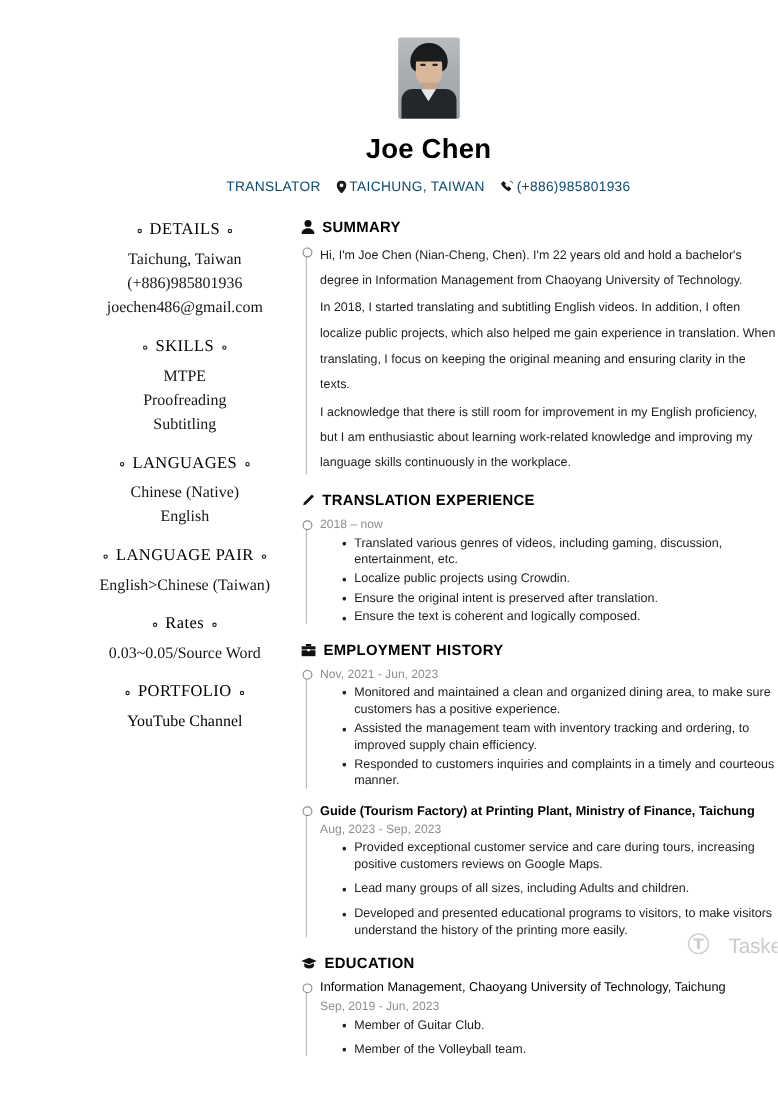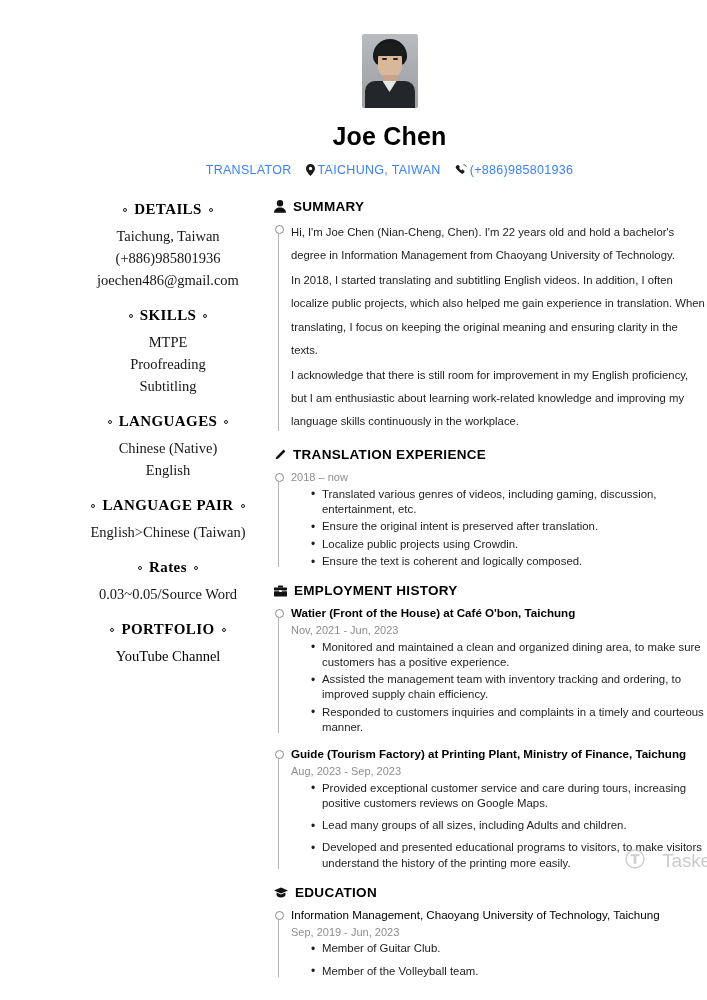--- a/index.html
+++ b/index.html
@@ -70,21 +70,21 @@
   .name {
     font-size: 25px;
     font-weight: bold;
     letter-spacing: 0.2px;
     color: #000000;
     margin-bottom: 12px;
   }
 
   .contact-line {
     font-size: 12.5px;
-    color: #3b82f6;
+    color: #0c4a6e;
     letter-spacing: 0.3px;
     display: flex;
     justify-content: center;
     align-items: center;
     gap: 5px;
   }
   .contact-item { display: inline-flex; align-items: center; gap: 3px; }
   .contact-item + .contact-item { margin-left: 9px; }
   .contact-item svg { display: block; }
 
@@ -98,21 +98,21 @@
   .sidebar {
     width: 188px;
     flex: 0 0 188px;
     text-align: center;
     font-family: "Liberation Serif", serif;
     padding-top: 2px;
   }
   .side-block { margin-bottom: 16px; }
   .side-head {
     font-size: 15px;
-    font-weight: bold;
+    font-weight: normal;
     letter-spacing: 0.4px;
     color: #000;
     margin-bottom: 7px;
     display: flex;
     align-items: center;
     justify-content: center;
     gap: 7px;
   }
   .side-head .dot {
     width: 4px; height: 4px; border-radius: 50%;
@@ -367,42 +367,41 @@
             <svg width="12" height="12" viewBox="0 0 12 12">
                 <path d="M9.6.6l1.8 1.8-7.3 7.3-2.4.6.6-2.4z" fill="#111"></path>
               </svg>
           </span>
           <span>TRANSLATION EXPERIENCE</span>
         </div>
         <div class="tl entry">
           <div class="entry-date">2018 – now</div>
           <ul class="bullets">
             <li>Translated various genres of videos, including gaming, discussion, entertainment, etc.</li>
+            <li>Localize public projects using Crowdin.</li>
             <li>Ensure the original intent is preserved after translation.</li>
-            <li>Localize public projects using Crowdin.</li>
             <li>Ensure the text is coherent and logically composed.</li>
           </ul>
         </div>
       </section>
 
       <section class="section">
         <div class="sec-head">
           <span>
             <svg width="13" height="12" viewBox="0 0 13 12">
                 <rect x="4" y="0.4" width="5" height="2.1" rx="0.6" fill="#111"></rect>
                 <rect x="0" y="2.4" width="13" height="3" rx="0.6" fill="#111"></rect>
                 <rect x="0" y="6.2" width="13" height="5.4" rx="0.6" fill="#111"></rect>
                 <rect x="5.3" y="5.1" width="2.4" height="1.9" fill="#fff"></rect>
               </svg>
           </span>
           <span>EMPLOYMENT HISTORY</span>
         </div>
 
         <div class="tl entry">
-          <div class="entry-title">Watier (Front of the House) at Café O'bon, Taichung</div>
           <div class="entry-date">Nov, 2021 - Jun, 2023</div>
           <ul class="bullets">
             <li>Monitored and maintained a clean and organized dining area, to make sure customers has a positive experience.</li>
             <li>Assisted the management team with inventory tracking and ordering, to improved supply chain efficiency.</li>
             <li>Responded to customers inquiries and complaints in a timely and courteous manner.</li>
           </ul>
         </div>
 
         <div class="tl entry">
           <div class="entry-title">Guide (Tourism Factory) at Printing Plant, Ministry of Finance, Taichung</div>

